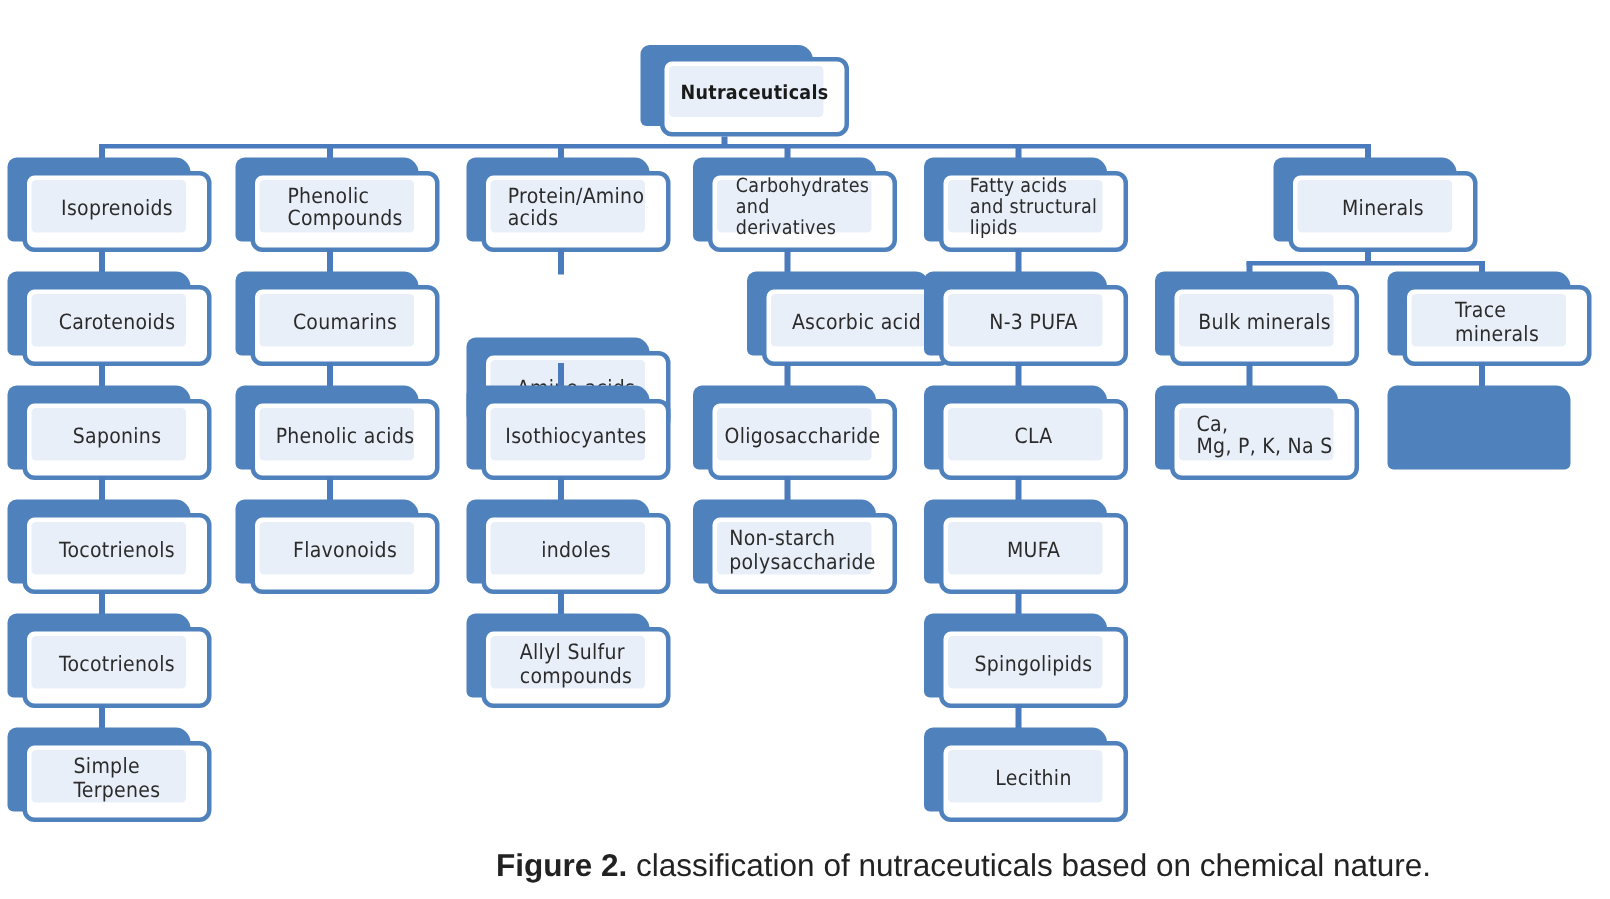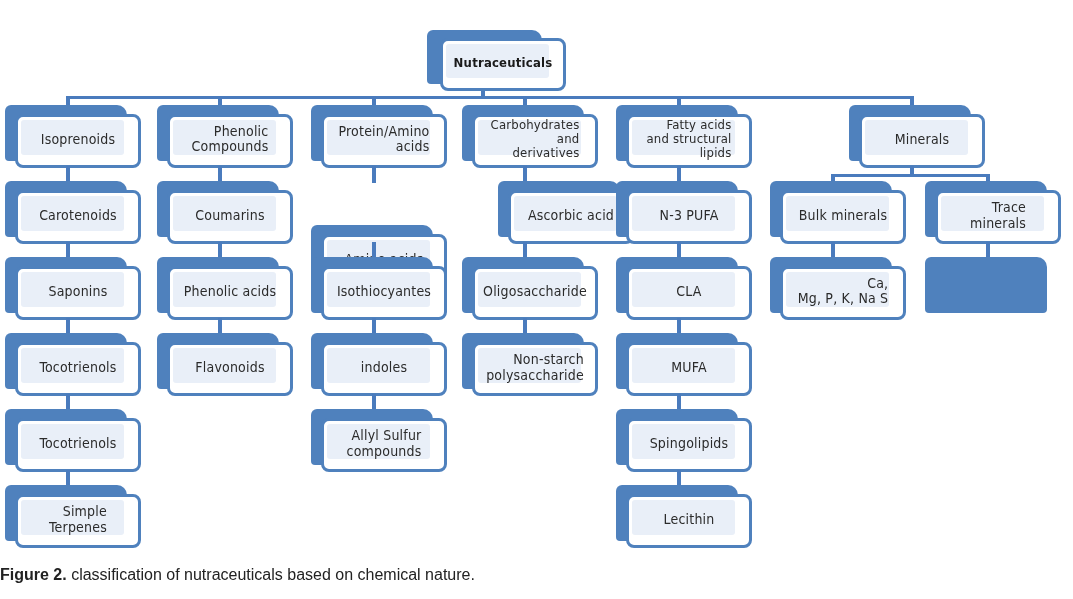--- a/index.html
+++ b/index.html
@@ -20,34 +20,34 @@
     box-sizing: border-box;
   }
   .node .panel {
     position: absolute; left: 3px; top: 3px; right: 14px; bottom: 10px;
     background: #e9eff8;
     border-radius: 3px;
   }
   .node .label {
     position: absolute; left: 0; right: 0; top: 0; bottom: 4px;
     display: flex; align-items: center; justify-content: center;
-    text-align: right;
+    text-align: left;
     font-family: "DejaVu Sans Condensed", "DejaVu Sans", sans-serif;
     font-stretch: condensed;
     font-size: 14px; line-height: 16px;
     color: #2b2b2b;
     white-space: pre-line;
     letter-spacing: 0.2px;
   }
   .node.root .label { font-weight: bold; font-size: 13px; color: #1a1a1a; }
   #caption {
     position: absolute; left: 0; width: 954px; top: 566px;
-    text-align: left;
+    text-align: right;
     font-family: "Liberation Sans", sans-serif;
-    font-size: 16px; color: #222;
+    font-size: 21px; color: #222;
   }
   #caption b { font-weight: bold; }
 </style>
 </head>
 <body>
 
 <div id="canvas">
     <div class="node root" style="left: 427px; top: 30px; width: 139px; height: 61px;">
       <div class="tab" style="width: 115px; height: 54px;"></div>
       <div class="box" style="left: 13px; top: 8px; width: 126px; height: 53px;">

